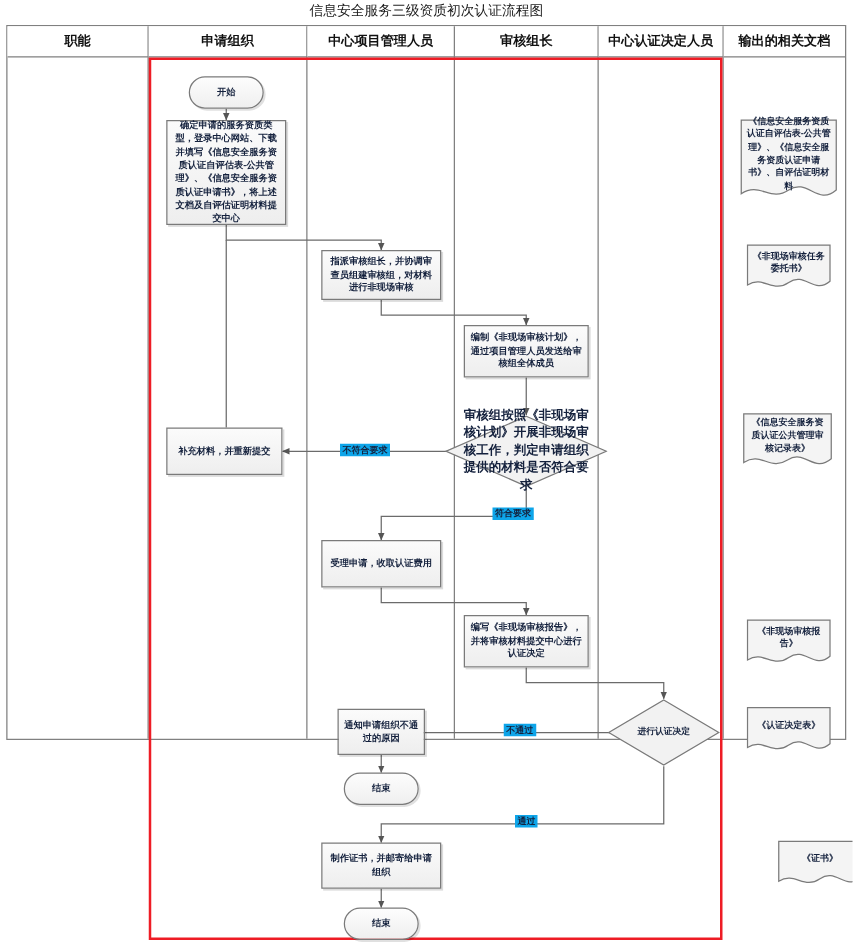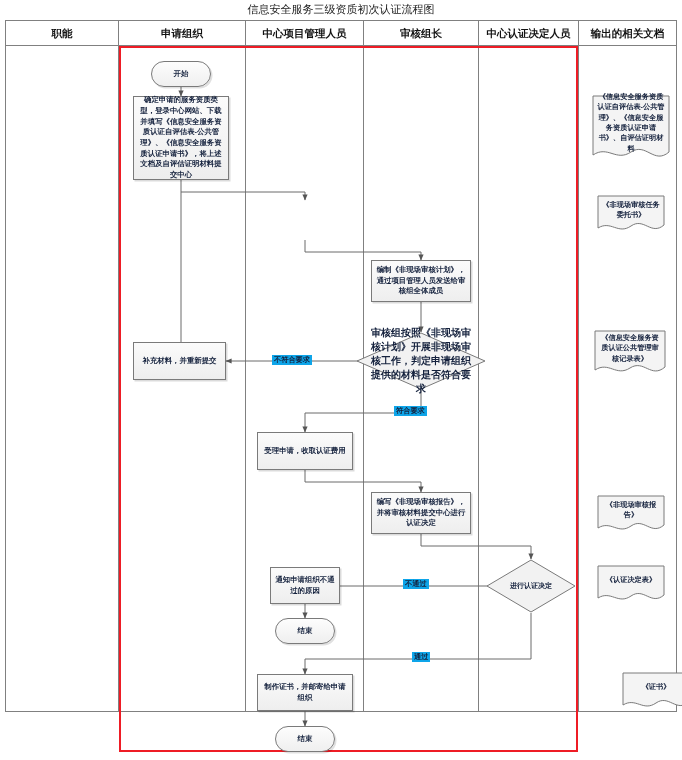--- a/index.html
+++ b/index.html
@@ -8,21 +8,21 @@
     font-family:"Liberation Sans","DejaVu Sans",sans-serif;
     color:#000;
   }
   
   #title{
     position:absolute;left:0;top:0;width:682px;height:18px;
     text-align:center;font-size:11px;line-height:18px;color:#1a1a1a;
   }
   
   #lane-table{
-    position:absolute;left:5px;top:20px;width:672px;height:692px;
+    position:absolute;left:5px;top:20px;width:672px;height:572px;
     border:1px solid #808080;box-sizing:border-box;background:#fff;padding-left:20px;
   }
   .lane-header{
     position:absolute;top:0;height:25px;line-height:25px;
     text-align:center;font-size:10.5px;font-weight:bold;color:#111;
     border-right:1px solid #808080;border-bottom:1px solid #808080;
     box-sizing:border-box;background:#fff;
   }
   .lane-header.last{border-right:none;}
   .lane-col{
@@ -142,20 +142,21 @@
       <path d="M305,711 L305,726" marker-end="url(#ah)"></path>
     </g>
   </svg>
 
   <div class="node term" style="left:151px;top:61px;width:60px;height:26px;">开始</div>
 
   <div class="node proc" style="left:133px;top:96px;width:96px;height:84px;">确定申请的服务资质类型，登录中心网站、下载并填写《信息安全服务资质认证自评估表-公共管理》、《信息安全服务资质认证申请书》，将上述文档及自评估证明材料提交中心</div>
 
   <div class="node proc" style="left:133px;top:342px;width:93px;height:38px;">补充材料，并重新提交</div>
 
+  <div class="node proc" style="left:257px;top:200px;width:96px;height:40px;">指派审核组长，并协调审查员组建审核组，对材料进行非现场审核</div>
 
   <div class="node proc" style="left:257px;top:432px;width:96px;height:38px;">受理申请，收取认证费用</div>
 
   <div class="node proc" style="left:270px;top:567px;width:70px;height:37px;">通知申请组织不通过的原因</div>
 
   <div class="node term" style="left:275px;top:618px;width:60px;height:26px;">结束</div>
 
   <div class="node proc" style="left:257px;top:674px;width:96px;height:37px;">制作证书，并邮寄给申请组织</div>
 
   <div class="node term" style="left:275px;top:726px;width:60px;height:26px;">结束</div>

